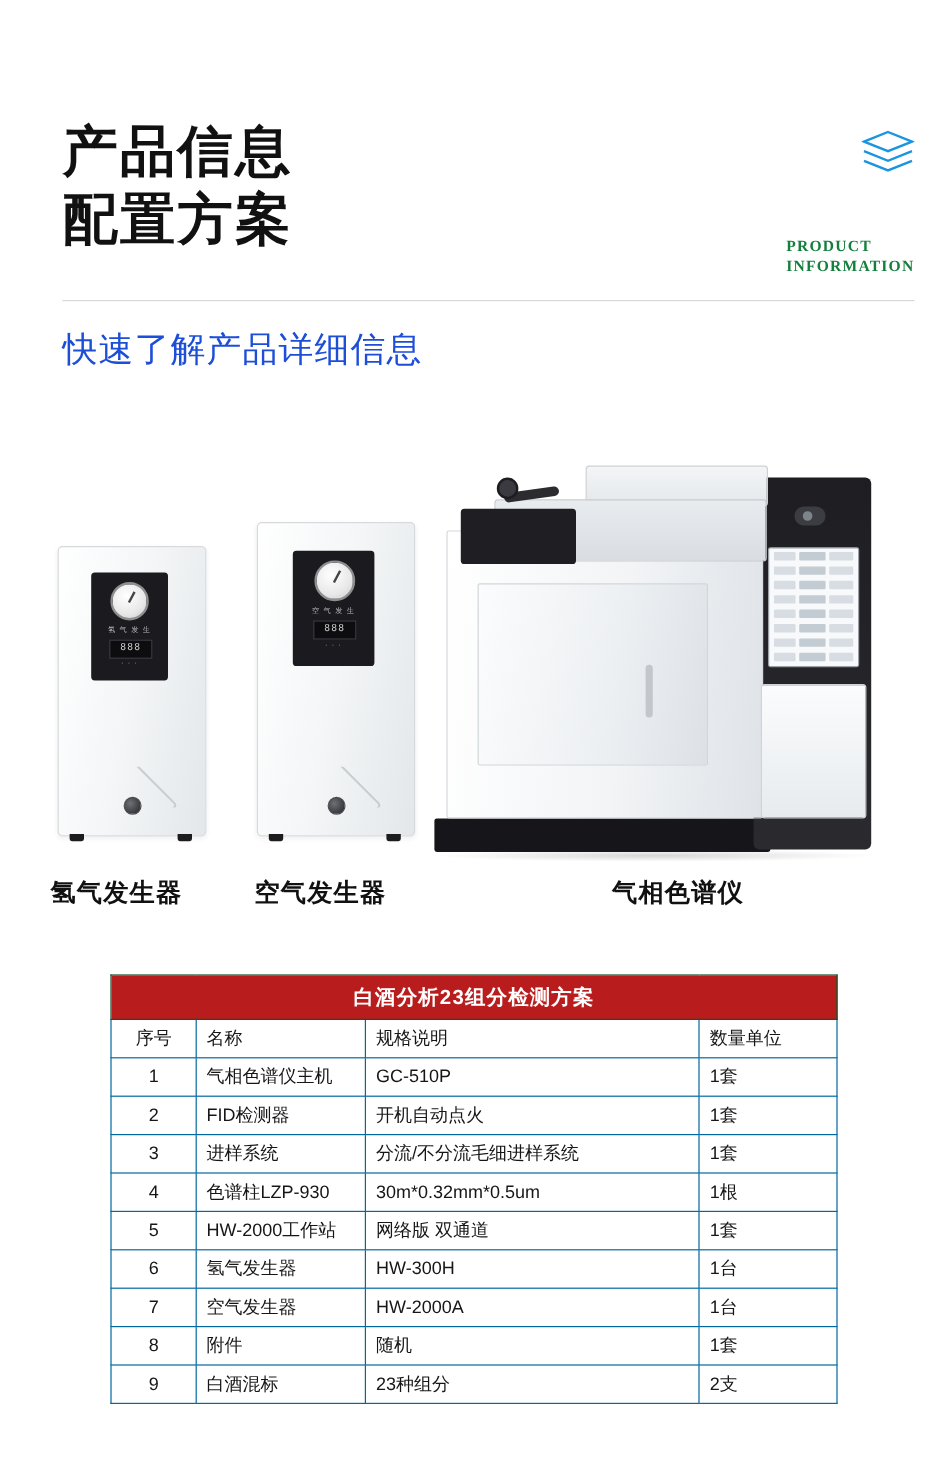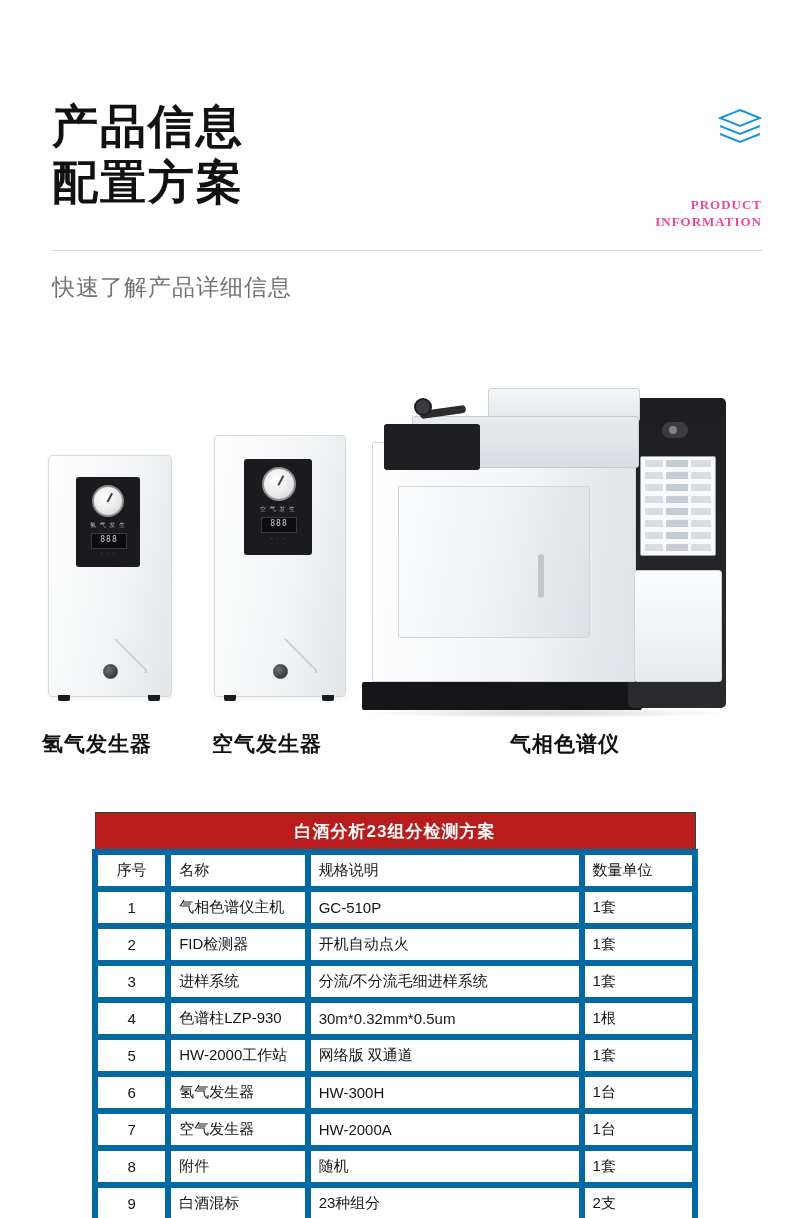--- a/index.html
+++ b/index.html
@@ -33,42 +33,42 @@
     font-weight: bold;
     letter-spacing: 2px;
     line-height: 56px;
     color: #111111;
     font-family: "Liberation Sans", sans-serif;
   }
   .subtitle {
     position: absolute;
     left: 40px;
     top: 272px;
-    font-size: 23px;
-    color: #737373;
+    font-size: 29px;
+    color: #1d4ed8;
     letter-spacing: 1px;
   }
   .header-rule {
     position: absolute;
     left: 40px;
     top: 250px;
     width: 710px;
     height: 1px;
     background: #d8d8d8;
   }
   .en-label {
     position: absolute;
     right: 40px;
     top: 196px;
-    text-align: right;
+    text-align: left;
     font-family: "Liberation Serif", serif;
     font-weight: bold;
     font-size: 13px;
     letter-spacing: 1px;
-    color: #ec4899;
+    color: #15803d;
     line-height: 17px;
   }
   .stack-icon {
     position: absolute;
     right: 40px;
     top: 108px;
     width: 44px;
     height: 40px;
   }
 
@@ -336,21 +336,21 @@
     background: #b91c1c;
     color: #ffffff;
     font-size: 17px;
     font-weight: bold;
     letter-spacing: 1px;
     height: 34px;
     text-align: center;
     border: 1px solid #14532d;
   }
   table.spec td {
-    border: 6px solid #0369a1;
+    border: 1px solid #0369a1;
     height: 31px;
     padding: 0 8px;
     color: #161616;
   }
   table.spec tr.head td {
     font-weight: normal;
   }
   .c-no { width: 60px; text-align: center; }
   .c-name { width: 138px; margin-top: 28px; }
   .c-spec { width: 280px; }

